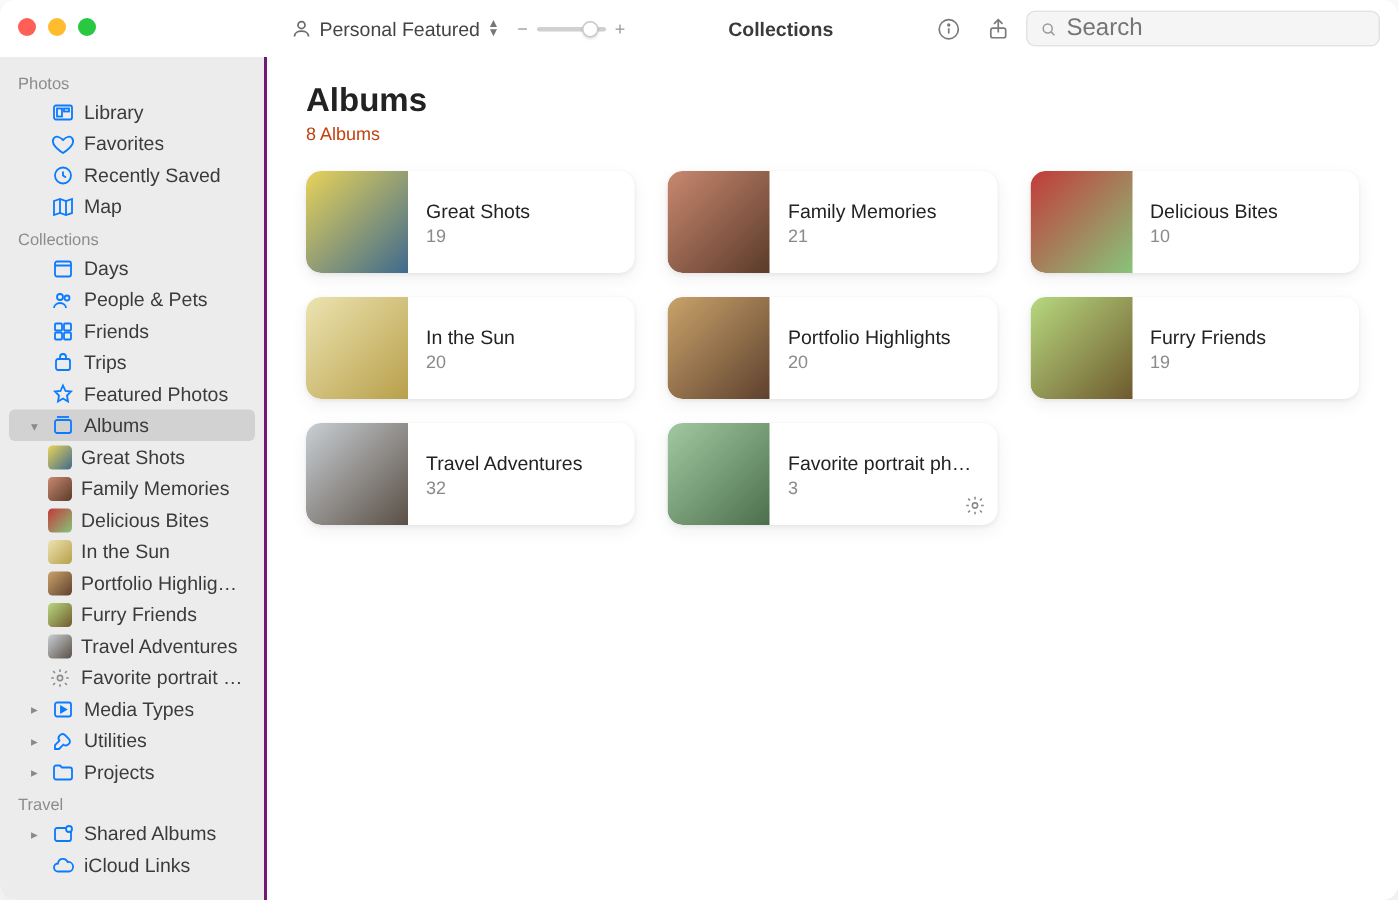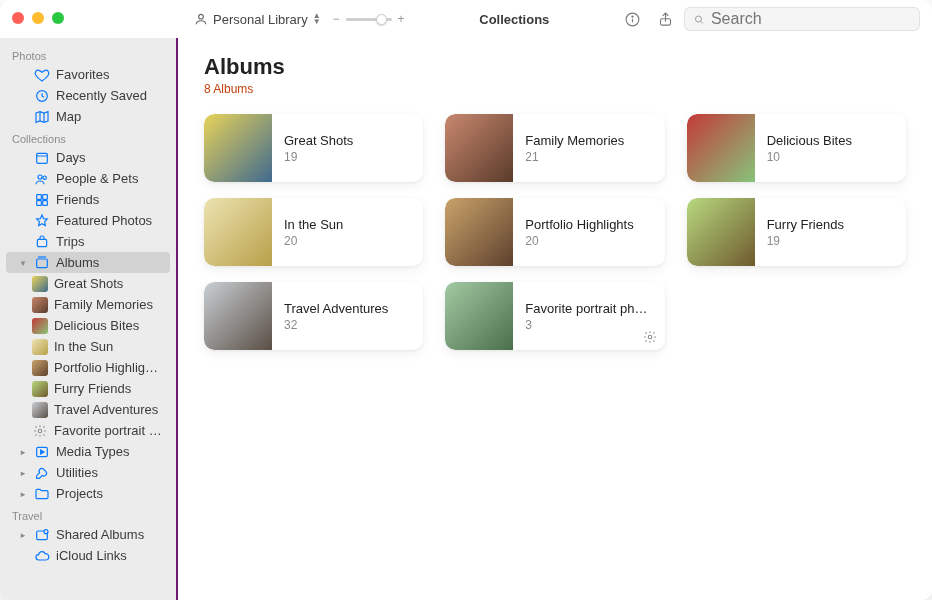--- a/index.html
+++ b/index.html
@@ -71,21 +71,21 @@
     </div>
   </div>
 
   <div class="toolbar">
     <div class="toolbar-left">
       <div class="lib-btn">
         <svg width="14" height="14" viewBox="0 0 24 24" fill="none" stroke="#6d6d6d" stroke-width="2">
             <circle cx="12" cy="8" r="4"></circle>
             <path d="M4 21c0-4 4-6 8-6s8 2 8 6"></path>
           </svg>
-        <span>Personal Library</span>
+        <span>Personal Featured</span>
         <div class="up-down">▲<br>▼</div>
       </div>
       <div class="zoom">
         <span>−</span>
         <div class="track">
             <div class="knob"></div>
           </div>
         <span>+</span>
       </div>
     </div>
@@ -119,20 +119,31 @@
 
   <div class="body">
     <div class="sidebar">
 
       <div class="section-label">Photos</div>
 
       <div class="side-item">
         <span class="chev hidden"></span>
         <span class="icon">
             <svg width="16" height="16" viewBox="0 0 24 24" fill="none" stroke="#0a7aff" stroke-width="1.8">
+              <rect x="3" y="5" width="18" height="14" rx="2"></rect>
+              <rect x="6" y="8" width="5" height="8"></rect>
+              <rect x="13" y="8" width="5" height="3"></rect>
+            </svg>
+          </span>
+        <span class="label">Library</span>
+      </div>
+      <div class="side-item">
+        <span class="chev hidden"></span>
+        <span class="icon">
+            <svg width="16" height="16" viewBox="0 0 24 24" fill="none" stroke="#0a7aff" stroke-width="1.8">
               <path d="M12 21s-7-4.5-9.5-9C.5 7 4 3.5 7.5 5 9 5.5 11 7 12 8c1-1 3-2.5 4.5-3C20 3.5 23.5 7 21.5 12 19 16.5 12 21 12 21z"></path>
             </svg>
           </span>
         <span class="label">Favorites</span>
       </div>
       <div class="side-item">
         <span class="chev hidden"></span>
         <span class="icon">
             <svg width="16" height="16" viewBox="0 0 24 24" fill="none" stroke="#0a7aff" stroke-width="1.8">
               <circle cx="12" cy="12" r="8"></circle>
@@ -184,34 +195,34 @@
               <rect x="4" y="13" width="7" height="7" rx="1"></rect>
               <rect x="13" y="13" width="7" height="7" rx="1"></rect>
             </svg>
           </span>
         <span class="label">Friends</span>
       </div>
       <div class="side-item">
         <span class="chev hidden"></span>
         <span class="icon">
             <svg width="16" height="16" viewBox="0 0 24 24" fill="none" stroke="#0a7aff" stroke-width="1.8">
-              <path d="M12 3l2.5 5.5L20 9l-4 4 1 6-5-3-5 3 1-6-4-4 5.5-.5z"></path>
-            </svg>
-          </span>
-        <span class="label">Featured Photos</span>
-      </div>
-      <div class="side-item">
-        <span class="chev hidden"></span>
-        <span class="icon">
-            <svg width="16" height="16" viewBox="0 0 24 24" fill="none" stroke="#0a7aff" stroke-width="1.8">
               <rect x="5" y="8" width="14" height="11" rx="2"></rect>
               <path d="M9 8V6a3 3 0 016 0v2"></path>
             </svg>
           </span>
         <span class="label">Trips</span>
+      </div>
+      <div class="side-item">
+        <span class="chev hidden"></span>
+        <span class="icon">
+            <svg width="16" height="16" viewBox="0 0 24 24" fill="none" stroke="#0a7aff" stroke-width="1.8">
+              <path d="M12 3l2.5 5.5L20 9l-4 4 1 6-5-3-5 3 1-6-4-4 5.5-.5z"></path>
+            </svg>
+          </span>
+        <span class="label">Featured Photos</span>
       </div>
 
       <div class="side-item selected">
         <span class="chev">▾</span>
         <span class="icon">
             <svg width="16" height="16" viewBox="0 0 24 24" fill="none" stroke="#0a7aff" stroke-width="1.8">
               <rect x="4" y="6" width="16" height="13" rx="2"></rect>
               <line x1="6" y1="3" x2="18" y2="3"></line>
             </svg>
           </span>

